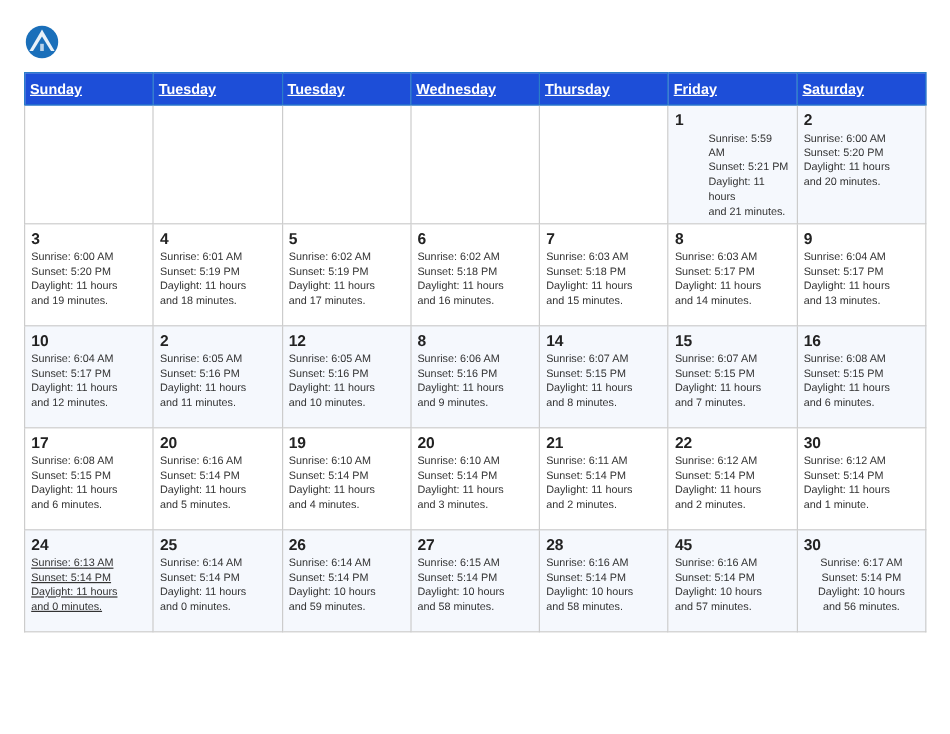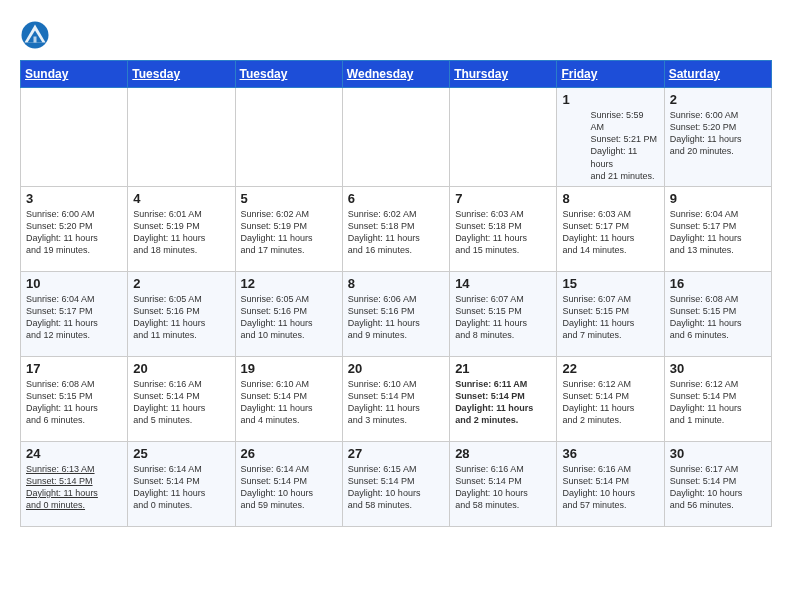--- a/index.html
+++ b/index.html
@@ -272,21 +272,21 @@
         </td>
         <td>
           <div class="day-num">20</div>
           <div class="day-info" style="white-space: pre-line;">Sunrise: 6:10 AM
 Sunset: 5:14 PM
 Daylight: 11 hours
 and 3 minutes.</div>
         </td>
         <td>
           <div class="day-num">21</div>
-          <div class="day-info" style="white-space: pre-line; font-weight: bold;">Sunrise: 6:11 AM
+          <div class="day-info" style="white-space: pre-line;">Sunrise: 6:11 AM
 Sunset: 5:14 PM
 Daylight: 11 hours
 and 2 minutes.</div>
         </td>
         <td>
           <div class="day-num">22</div>
           <div class="day-info" style="white-space: pre-line;">Sunrise: 6:12 AM
 Sunset: 5:14 PM
 Daylight: 11 hours
 and 2 minutes.</div>
@@ -329,28 +329,28 @@
 and 58 minutes.</div>
         </td>
         <td>
           <div class="day-num">28</div>
           <div class="day-info" style="white-space: pre-line;">Sunrise: 6:16 AM
 Sunset: 5:14 PM
 Daylight: 10 hours
 and 58 minutes.</div>
         </td>
         <td>
-          <div class="day-num">36</div>
+          <div class="day-num">45</div>
           <div class="day-info" style="white-space: pre-line;">Sunrise: 6:16 AM
 Sunset: 5:14 PM
 Daylight: 10 hours
 and 57 minutes.</div>
         </td>
         <td>
           <div class="day-num">30</div>
-          <div class="day-info" style="white-space: pre-line;">Sunrise: 6:17 AM
+          <div class="day-info" style="white-space: pre-line; text-align: center;">Sunrise: 6:17 AM
 Sunset: 5:14 PM
 Daylight: 10 hours
 and 56 minutes.</div>
         </td>
       </tr>
     </tbody>
 </table>
 
 </body></html>

